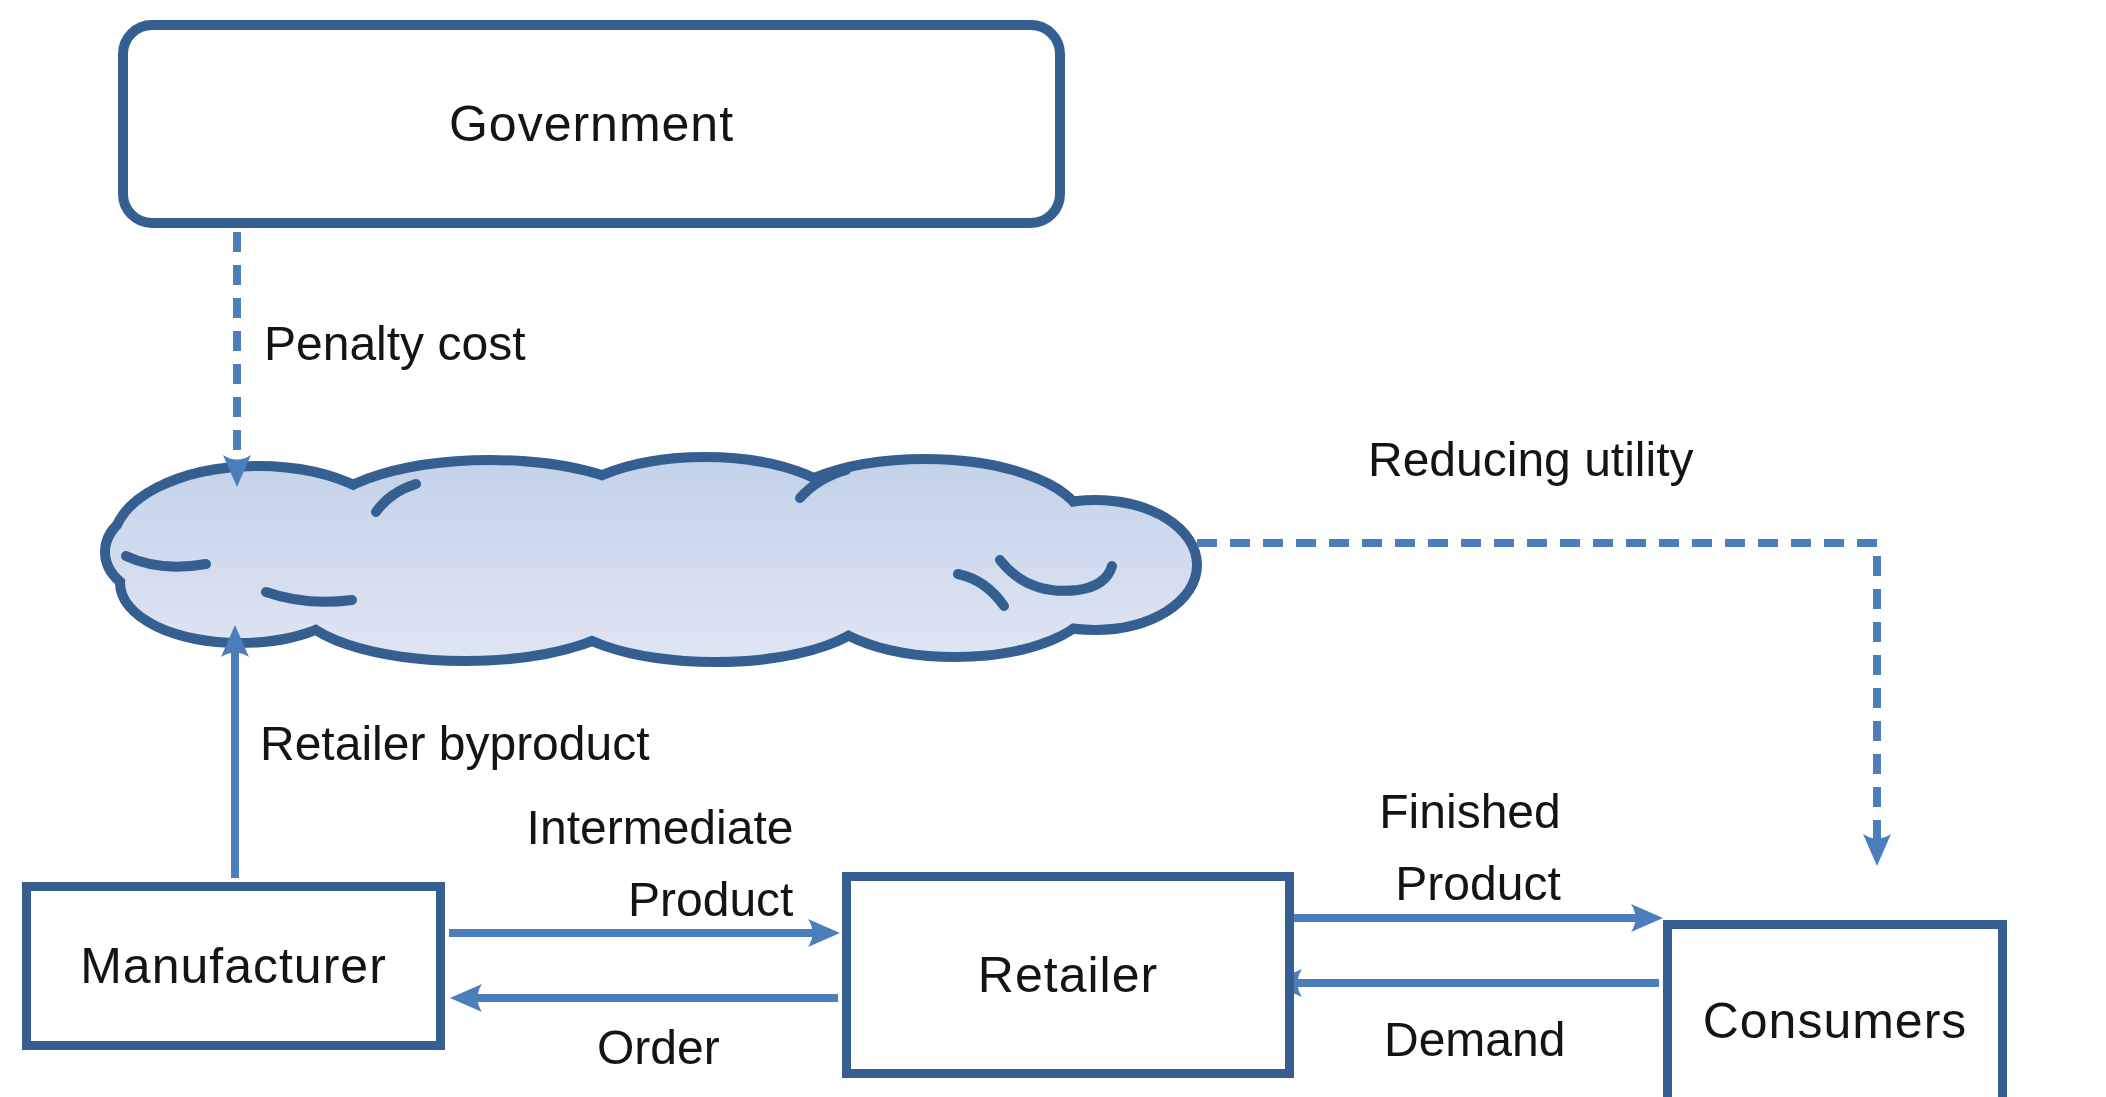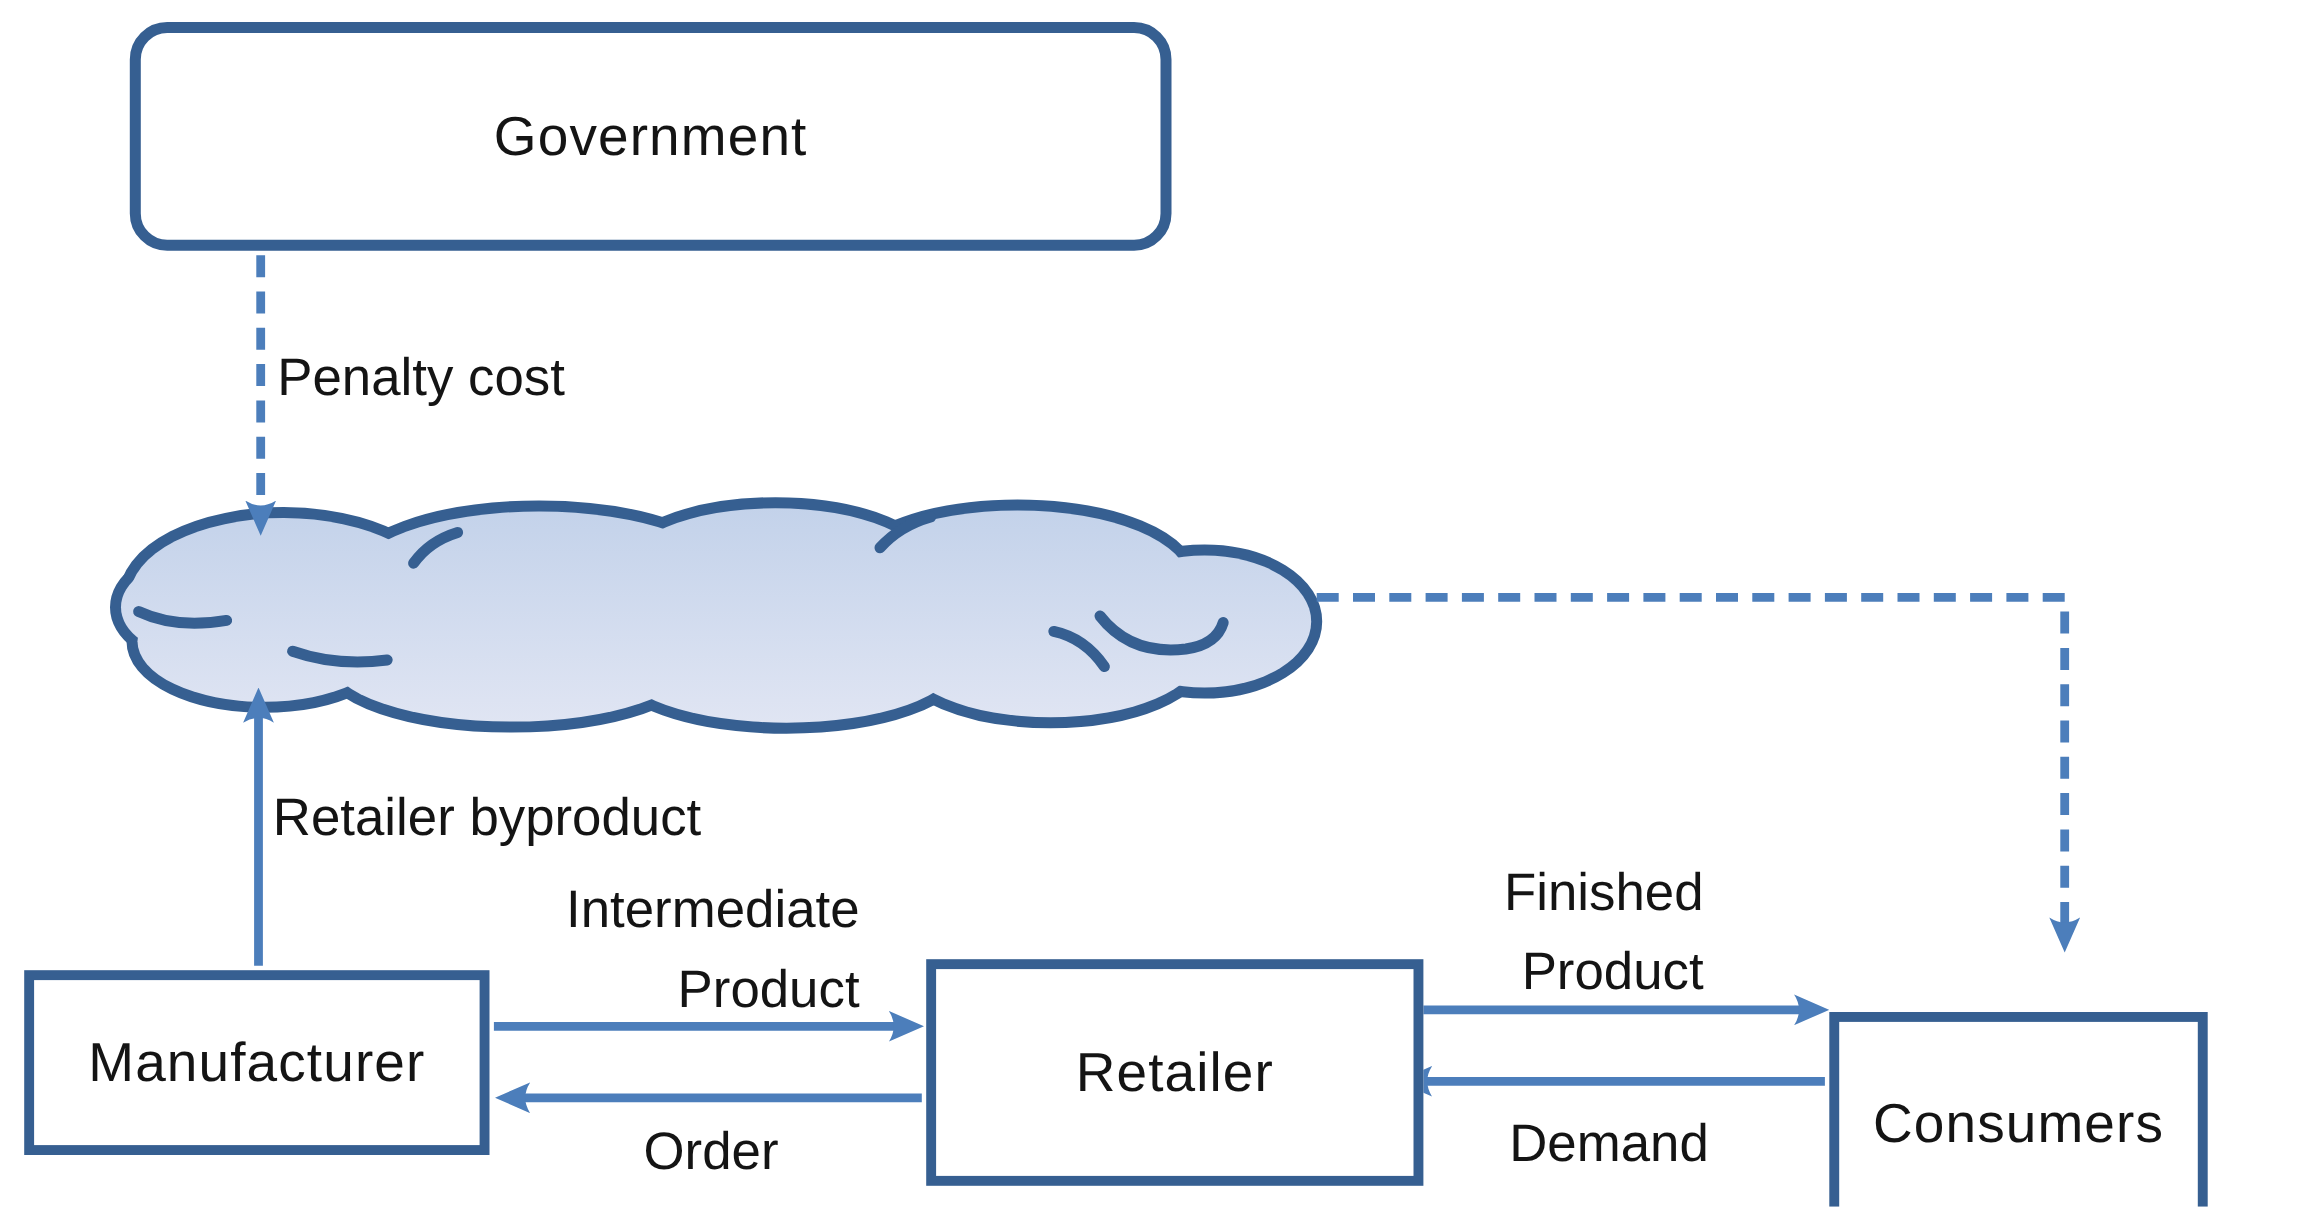--- a/index.html
+++ b/index.html
@@ -13,21 +13,21 @@
   .arrow{stroke:var(--arrow,#4C7EBB);stroke-width:8;fill:none;marker-end:url(#ah);}
   .dashed{stroke-dasharray:20 13;}
   .cloud-detail{stroke:var(--node-border,#365F91);stroke-width:10;fill:none;stroke-linecap:round;}
   .node{
     position:absolute;box-sizing:border-box;background:#ffffff;
     border:9px solid var(--node-border,#365F91);
     display:flex;align-items:center;justify-content:center;
     font-size:50px;letter-spacing:1px;
   }
   .node.rounded{border-radius:34px;border-width:10px;}
-  .lbl{position:absolute;font-size:48px;white-space:nowrap;line-height:52px;}
+  .lbl{position:absolute;font-size:48px;white-space:nowrap;line-height:52px;margin-left:12px;}
   .lbl.centered{transform:translateX(-50%);text-align:right;line-height:72px;}
 </style>
 </head>
 <body>
 
 <div class="stage">
 
   <svg class="canvas" width="2106" height="1097" viewBox="0 0 2106 1097">
     <defs>
       <linearGradient id="cloudGrad" gradientUnits="userSpaceOnUse" x1="0" y1="462" x2="0" y2="657">
@@ -88,20 +88,21 @@
   <div class="node" style="left:842px;top:872px;width:452px;height:206px">
     <span>Retailer</span>
   </div>
 
   <div class="node" style="left:1663px;top:920px;width:344px;height:202px">
     <span>Consumers</span>
   </div>
 
   <div class="lbl" style="left:252px;top:318px">Penalty cost</div>
 
+  <div class="lbl" style="left:1356px;top:434px">Reducing utility</div>
 
   <div class="lbl" style="left:248px;top:718px">Retailer byproduct</div>
 
   <div class="lbl centered" style="left:648px;top:792px">
     <div>Intermediate</div>
     <div>Product</div>
   </div>
 
   <div class="lbl" style="left:585px;top:1022px">Order</div>
 

